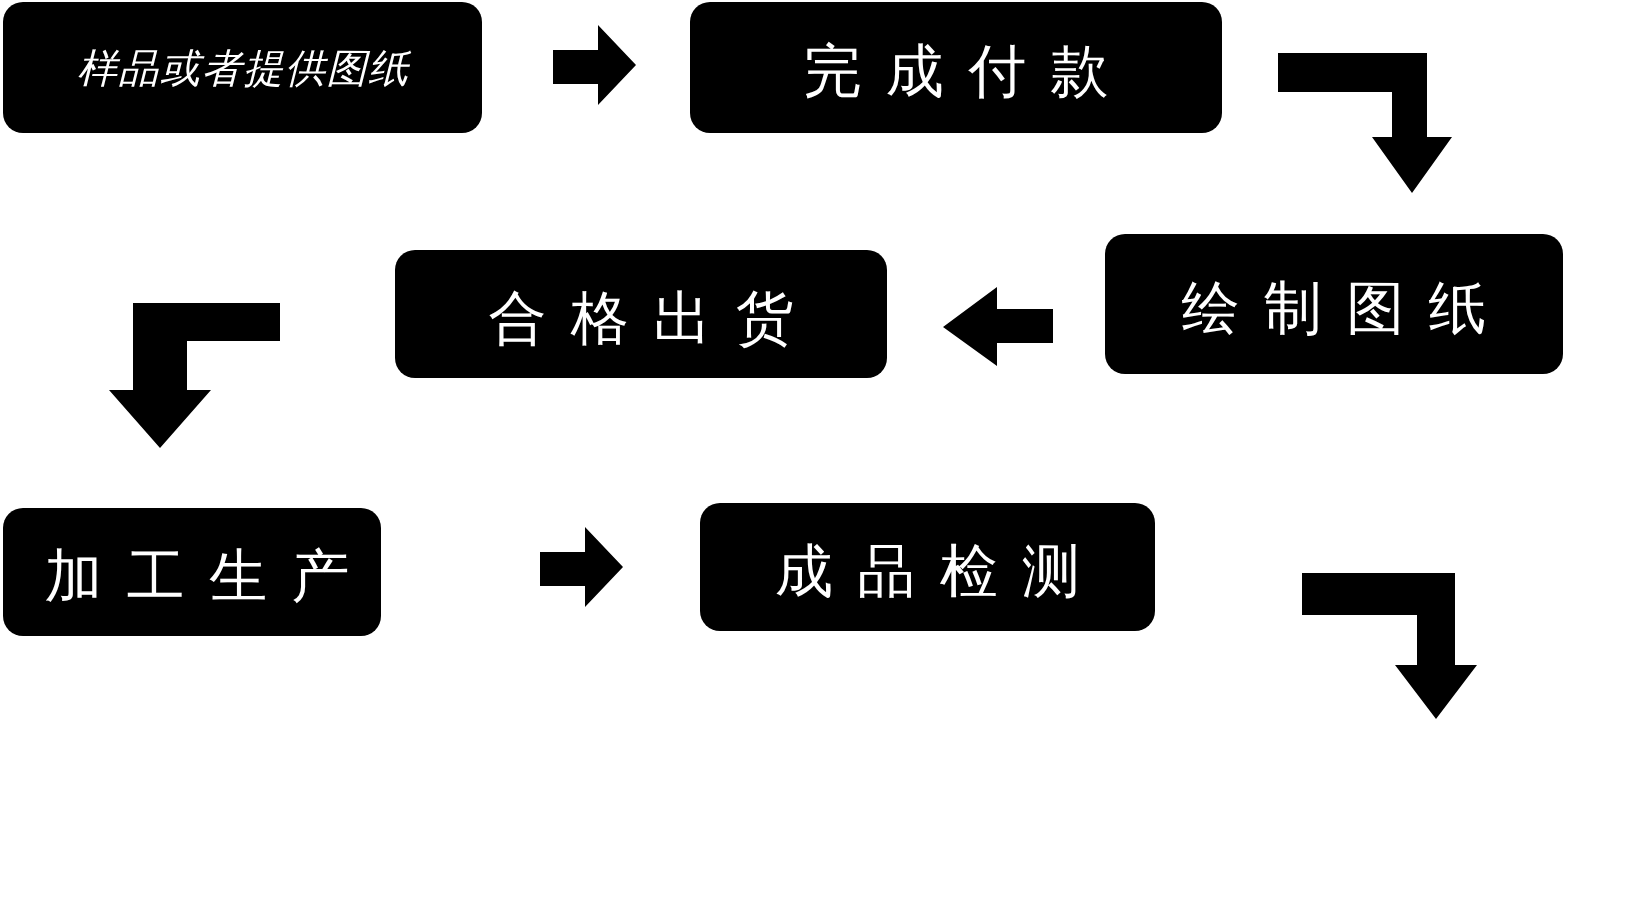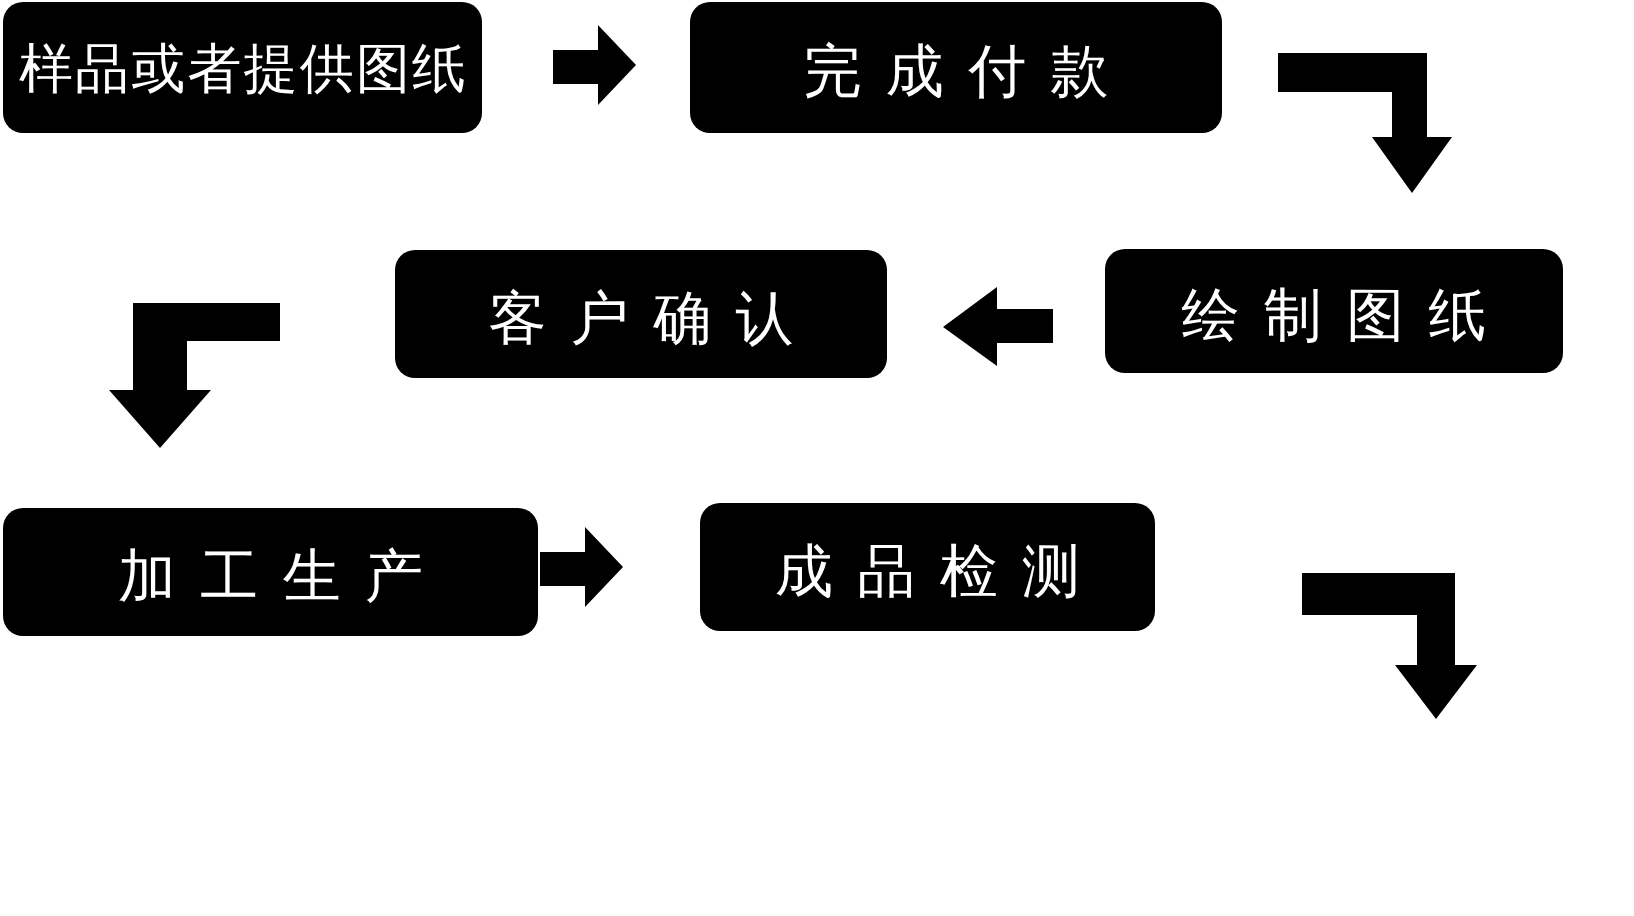--- a/index.html
+++ b/index.html
@@ -39,30 +39,31 @@
     display: block;
   }
   
   .spread .lbl {
     font-size: 58px;
     letter-spacing: 0.42em;
     padding-left: 0.42em; 
     margin-top: 7px;
   }
   .tight .lbl {
-    font-size: 54px;
+    font-size: 40px;
     letter-spacing: 0.04em;
     padding-left: 0.04em;
+    font-style: italic;
   }
   
   .n1 { left: 3px;    top: 2px;   width: 479px; height: 131px; }
   .n2 { left: 690px;  top: 2px;   width: 532px; height: 131px; }
-  .n3 { left: 1105px; top: 249px; width: 458px; height: 124px; }
+  .n3 { left: 1105px; top: 234px; width: 458px; height: 140px; }
   .n4 { left: 395px;  top: 250px; width: 492px; height: 128px; }
-  .n5 { left: 3px;    top: 508px; width: 535px; height: 128px; }
+  .n5 { left: 3px;    top: 508px; width: 368px; height: 128px; padding-left: 10px; }
   .n6 { left: 700px;  top: 503px; width: 455px; height: 128px; }
   .n7 { left: 1115px; top: 750px; width: 455px; height: 125px; }
   .arrow { fill: #000000; stroke: none; }
 </style>
 </head>
 <body>
 
 <div class="canvas">
 
   <svg class="arrow-layer" viewBox="0 0 1634 916" xmlns="http://www.w3.org/2000/svg">
@@ -86,21 +87,21 @@
 
   <div class="node n2 spread">
     <span class="lbl">完成付款</span>
   </div>
 
   <div class="node n3 spread">
     <span class="lbl">绘制图纸</span>
   </div>
 
   <div class="node n4 spread">
-    <span class="lbl">客户确认</span>
+    <span class="lbl">合格出货</span>
   </div>
 
   <div class="node n5 spread">
     <span class="lbl">加工生产</span>
   </div>
 
   <div class="node n6 spread">
     <span class="lbl">成品检测</span>
   </div>
 

